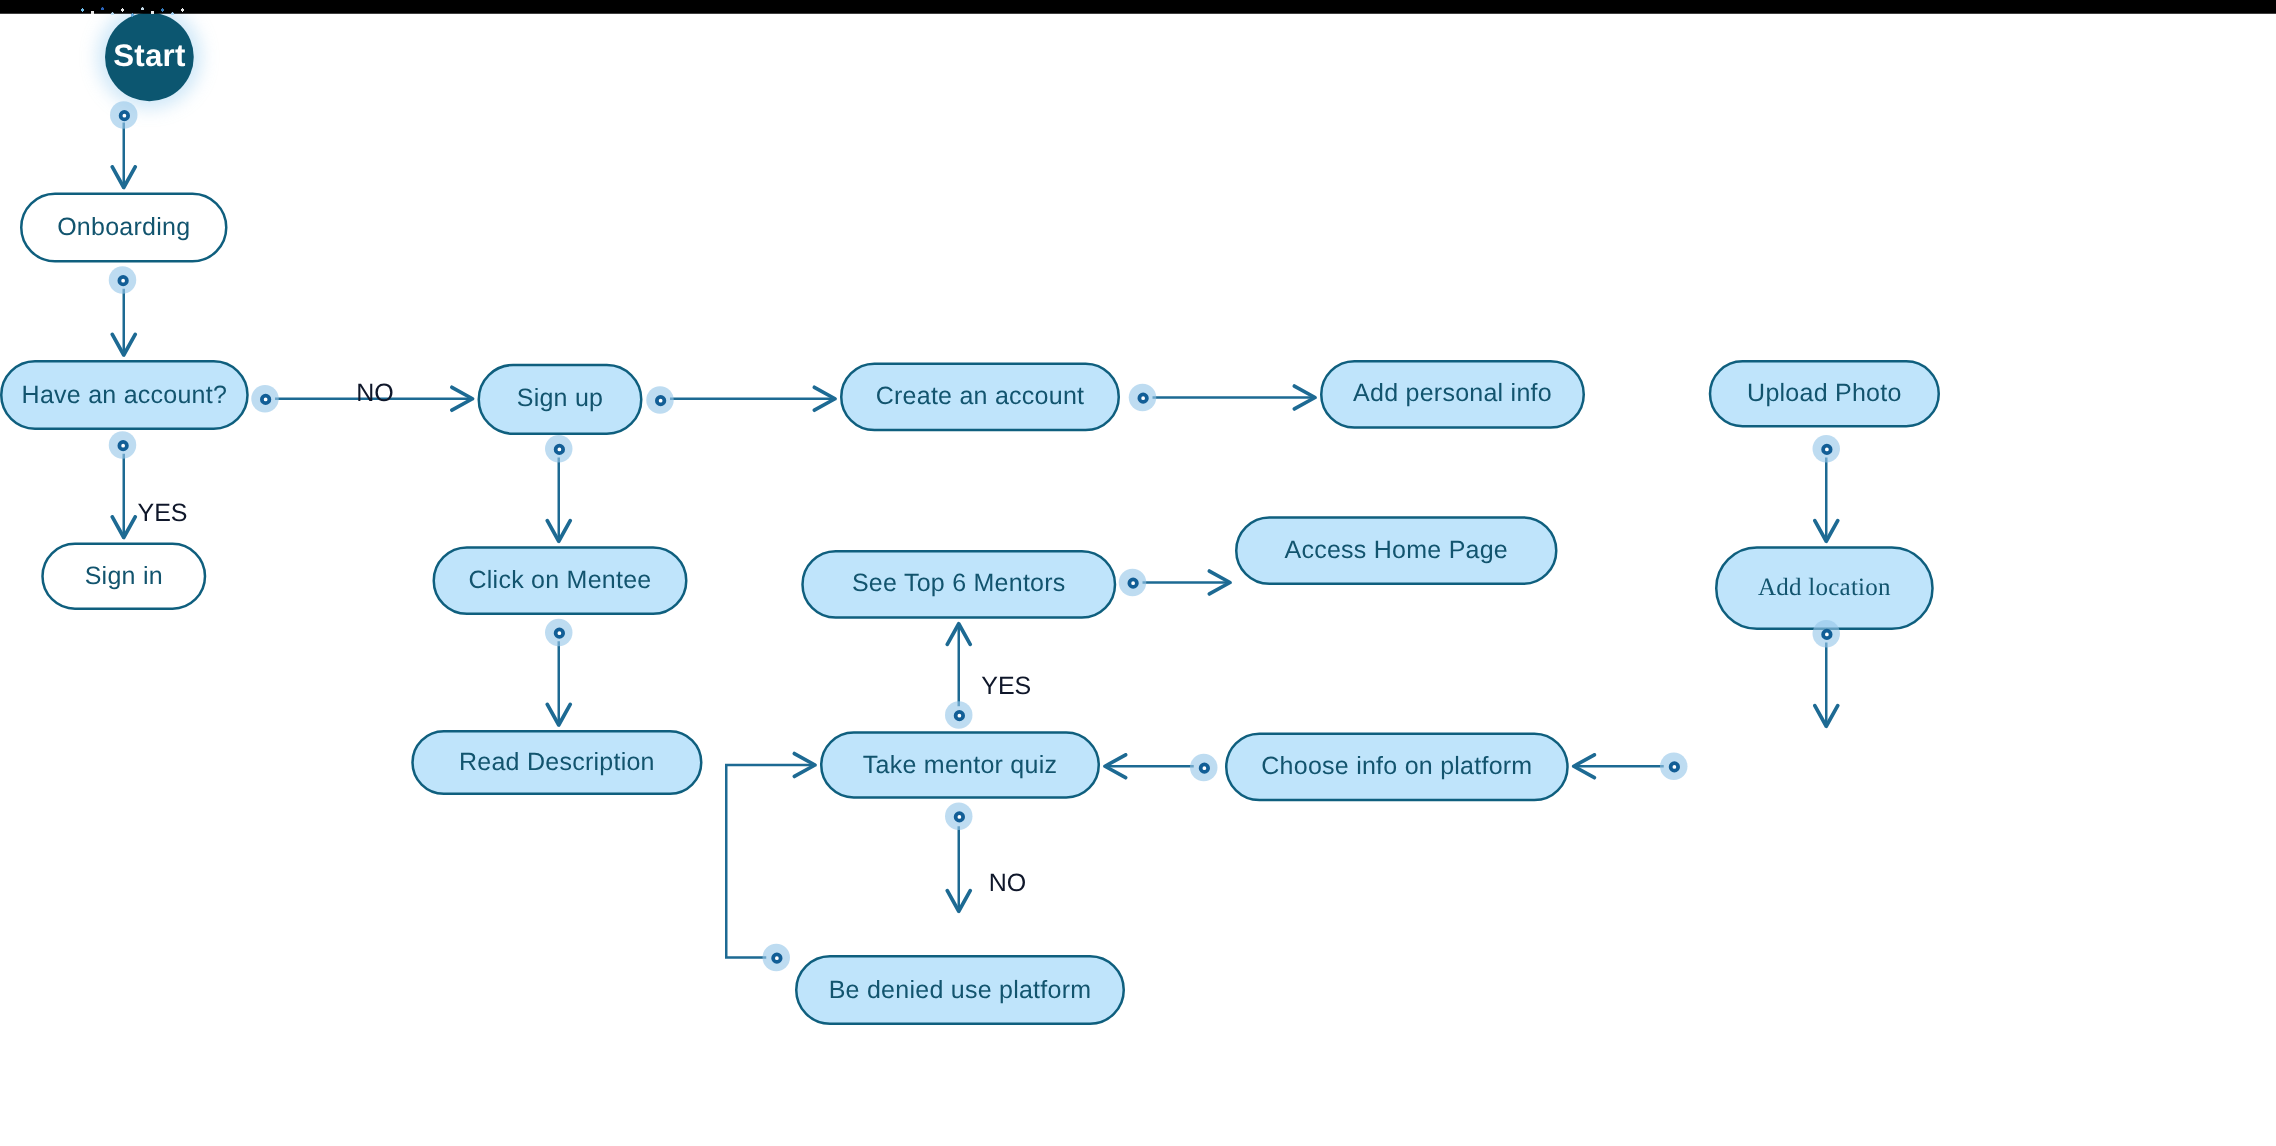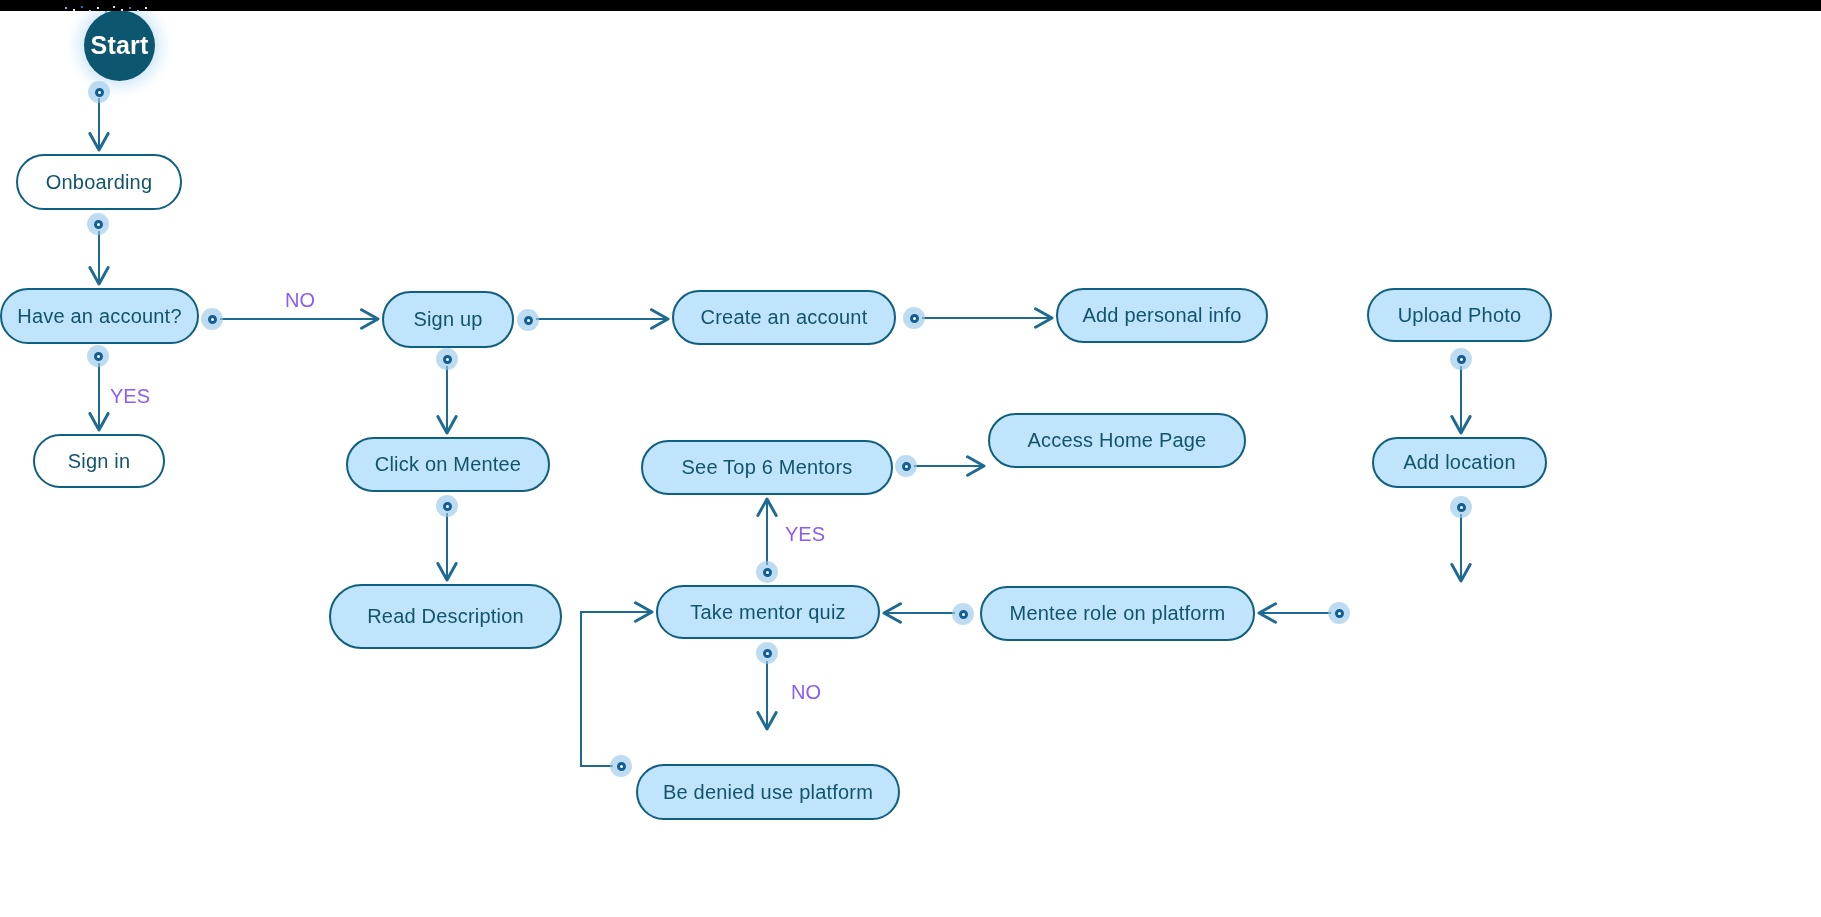--- a/index.html
+++ b/index.html
@@ -60,23 +60,24 @@
     color:#ffffff;
     border-radius:50%;
     font-size:25px;
     font-weight:600;
     box-shadow:0 0 14px 6px rgba(120,190,235,.35);
     margin-left:20px;
   }
   .edge-label{
     position:absolute;
     z-index:25;
-    color:#8b5cf6;
+    color:#0f172a;
     font-size:20px;
     white-space:nowrap;
+    margin-top:15px;
   }
   .port{
     position:absolute;
     z-index:30;
     width:22px;height:22px;
     border-radius:50%;
     background:rgba(150,198,232,.62);
     display:flex;align-items:center;justify-content:center;
   }
   .port i{
@@ -152,21 +153,21 @@
   </div>
 
   <div class="node fill" style="left:382px;top:291px;width:132px;height:57px;">
     <span>Sign up</span>
   </div>
 
   <div class="node fill" style="left:346px;top:437px;width:204px;height:55px;">
     <span>Click on Mentee</span>
   </div>
 
-  <div class="node fill" style="left:329px;top:584px;width:233px;height:65px;">
+  <div class="node fill" style="left:329px;top:584px;width:233px;height:52px;">
     <span>Read Description</span>
   </div>
 
   <div class="node fill" style="left:672px;top:290px;width:224px;height:55px;">
     <span>Create an account</span>
   </div>
 
   <div class="node fill" style="left:641px;top:440px;width:252px;height:55px;">
     <span>See Top 6 Mentors</span>
   </div>
@@ -181,28 +182,28 @@
 
   <div class="node fill" style="left:1056px;top:288px;width:212px;height:55px;">
     <span>Add personal info</span>
   </div>
 
   <div class="node fill" style="left:988px;top:413px;width:258px;height:55px;">
     <span>Access Home Page</span>
   </div>
 
   <div class="node fill" style="left:980px;top:586px;width:275px;height:55px;">
-    <span>Mentee role on platform</span>
+    <span>Choose info on platform</span>
   </div>
 
   <div class="node fill" style="left:1367px;top:288px;width:185px;height:54px;">
     <span>Upload Photo</span>
   </div>
 
-  <div class="node fill" style="left:1372px;top:437px;width:175px;height:51px;">
+  <div class="node fill" style="left:1372px;top:437px;width:175px;height:67px;font-family:Liberation Serif, serif;">
     <span>Add location</span>
   </div>
 
 
   <div class="edge-label" style="left:285px;top:289px;">NO</div>
   <div class="edge-label" style="left:110px;top:385px;">YES</div>
   <div class="edge-label" style="left:785px;top:523px;">YES</div>
   <div class="edge-label" style="left:791px;top:681px;">NO</div>
 
   <div class="port" style="left:88px;top:81px;">

